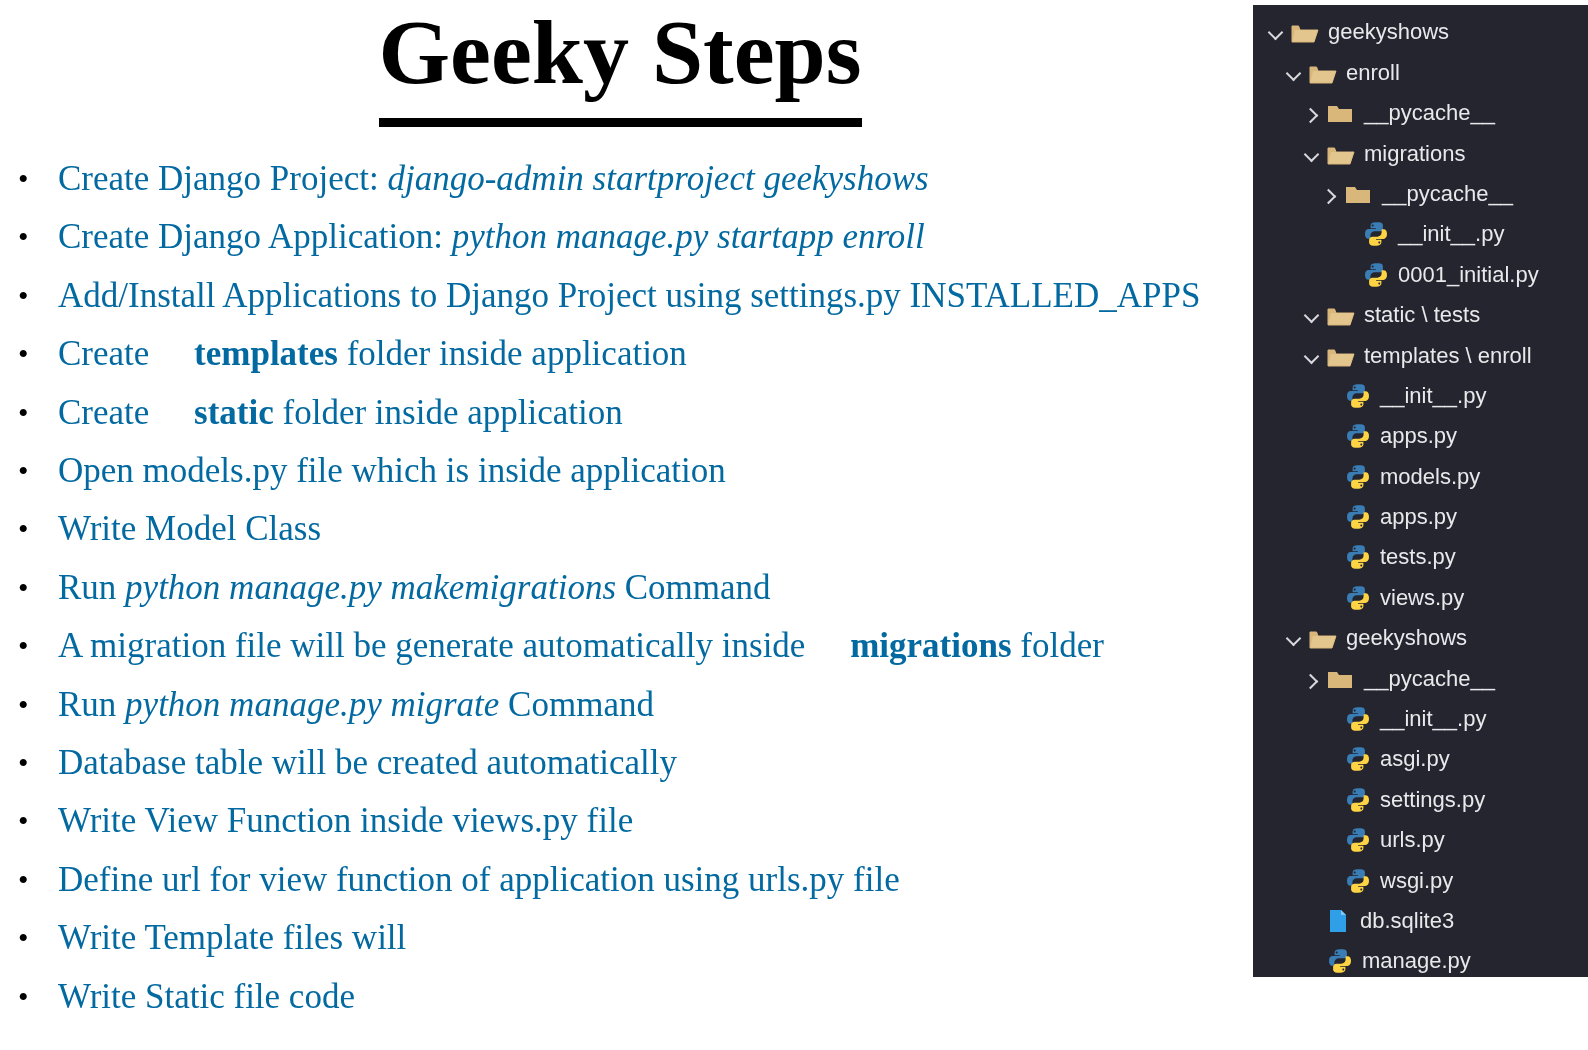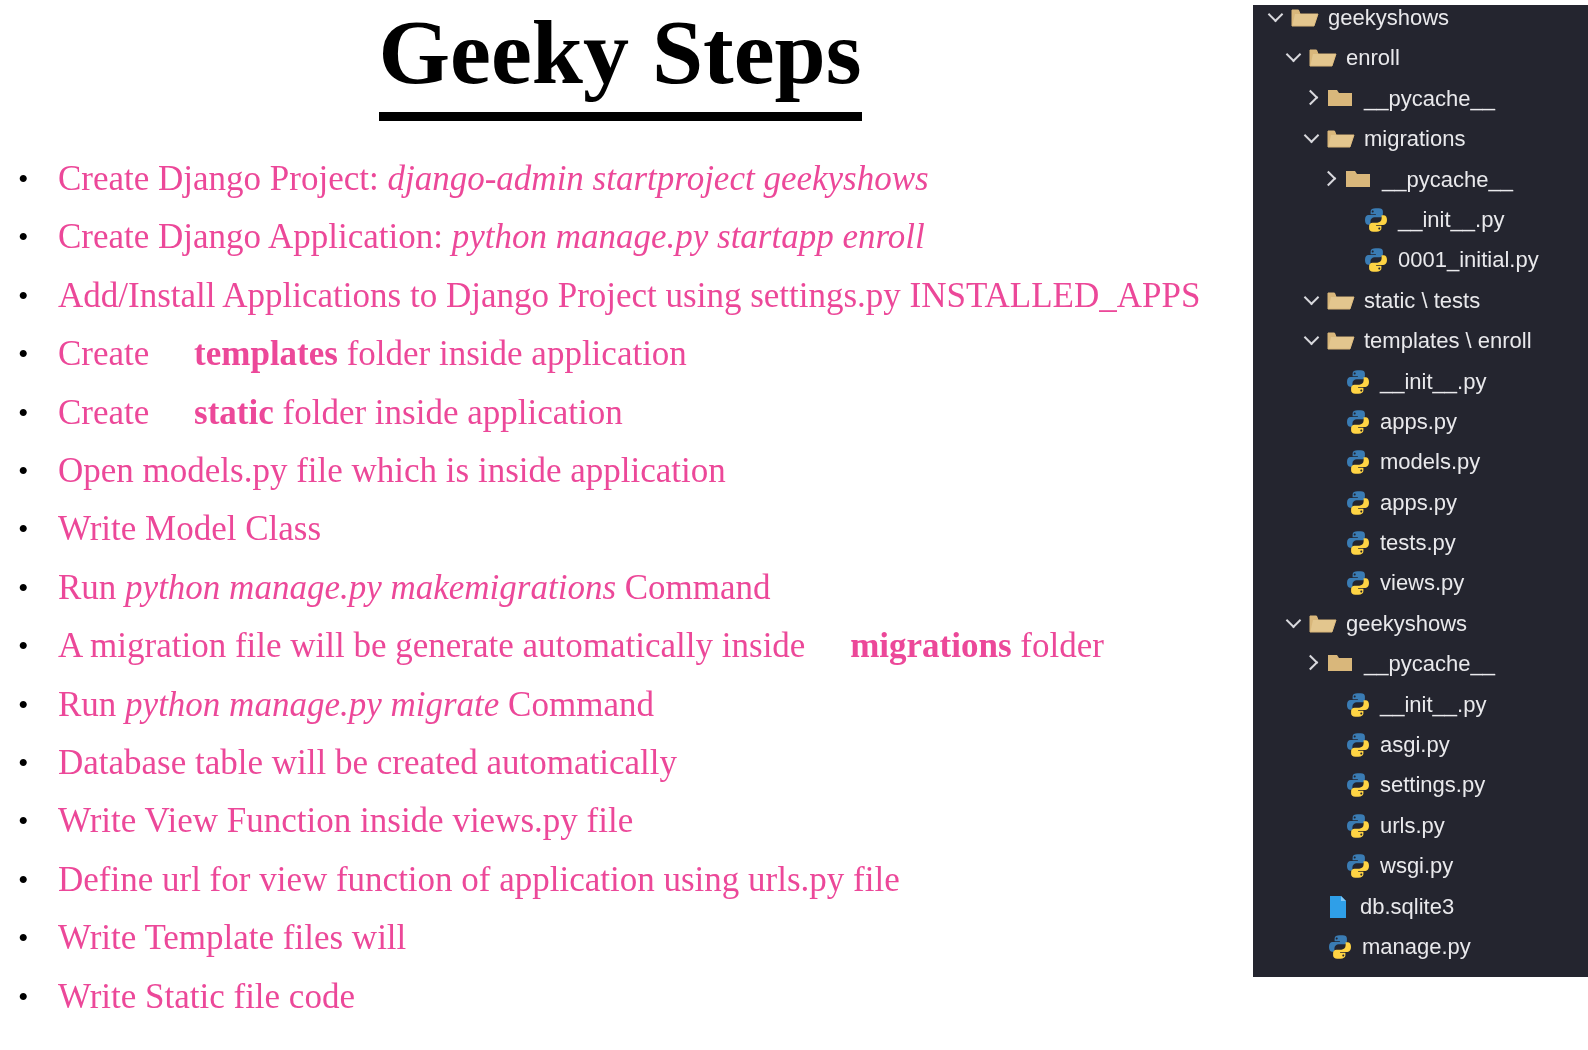--- a/index.html
+++ b/index.html
@@ -26,39 +26,39 @@
     font-weight: bold;
     font-size: 92px;
     line-height: 1.06;
     color: #000000;
     letter-spacing: 0px;
     white-space: nowrap;
   }
   #slide-title .title-text {
     display: inline-block;
     border-bottom: 9px solid #000000;
-    padding-bottom: 10px;
+    padding-bottom: 16px;
   }
 
   
   #steps-list {
     position: absolute;
     left: 10px;
     top: 150px;
     width: 1225px;
     list-style: none;
     margin: 0;
     padding: 0;
   }
   #steps-list li {
     position: relative;
     padding-left: 48px;
     font-size: 35px;
     line-height: 58.4px;
-    color: #ec4899;
+    color: #0369a1;
     white-space: nowrap;
     font-family: "Liberation Serif", "DejaVu Serif", serif;
   }
   #steps-list li::before {
     content: "\2022";
     position: absolute;
     left: 8px;
     top: 0;
     font-size: 30px;
     line-height: 58.4px;
@@ -72,21 +72,21 @@
     position: absolute;
     left: 1253px;
     top: 5px;
     width: 335px;
     height: 972px;
     background: #24252f;
     overflow: hidden;
   }
   .tree-row {
     display: flex;
-    align-items: flex-start;
+    align-items: flex-end;
     height: 40.4px;
     font-family: "Liberation Sans", "DejaVu Sans", sans-serif;
     font-size: 22px;
     color: #e9e9ec;
     white-space: nowrap;
   }
   .tree-row .indent { flex: 0 0 auto; }
 
   
   .chev {

